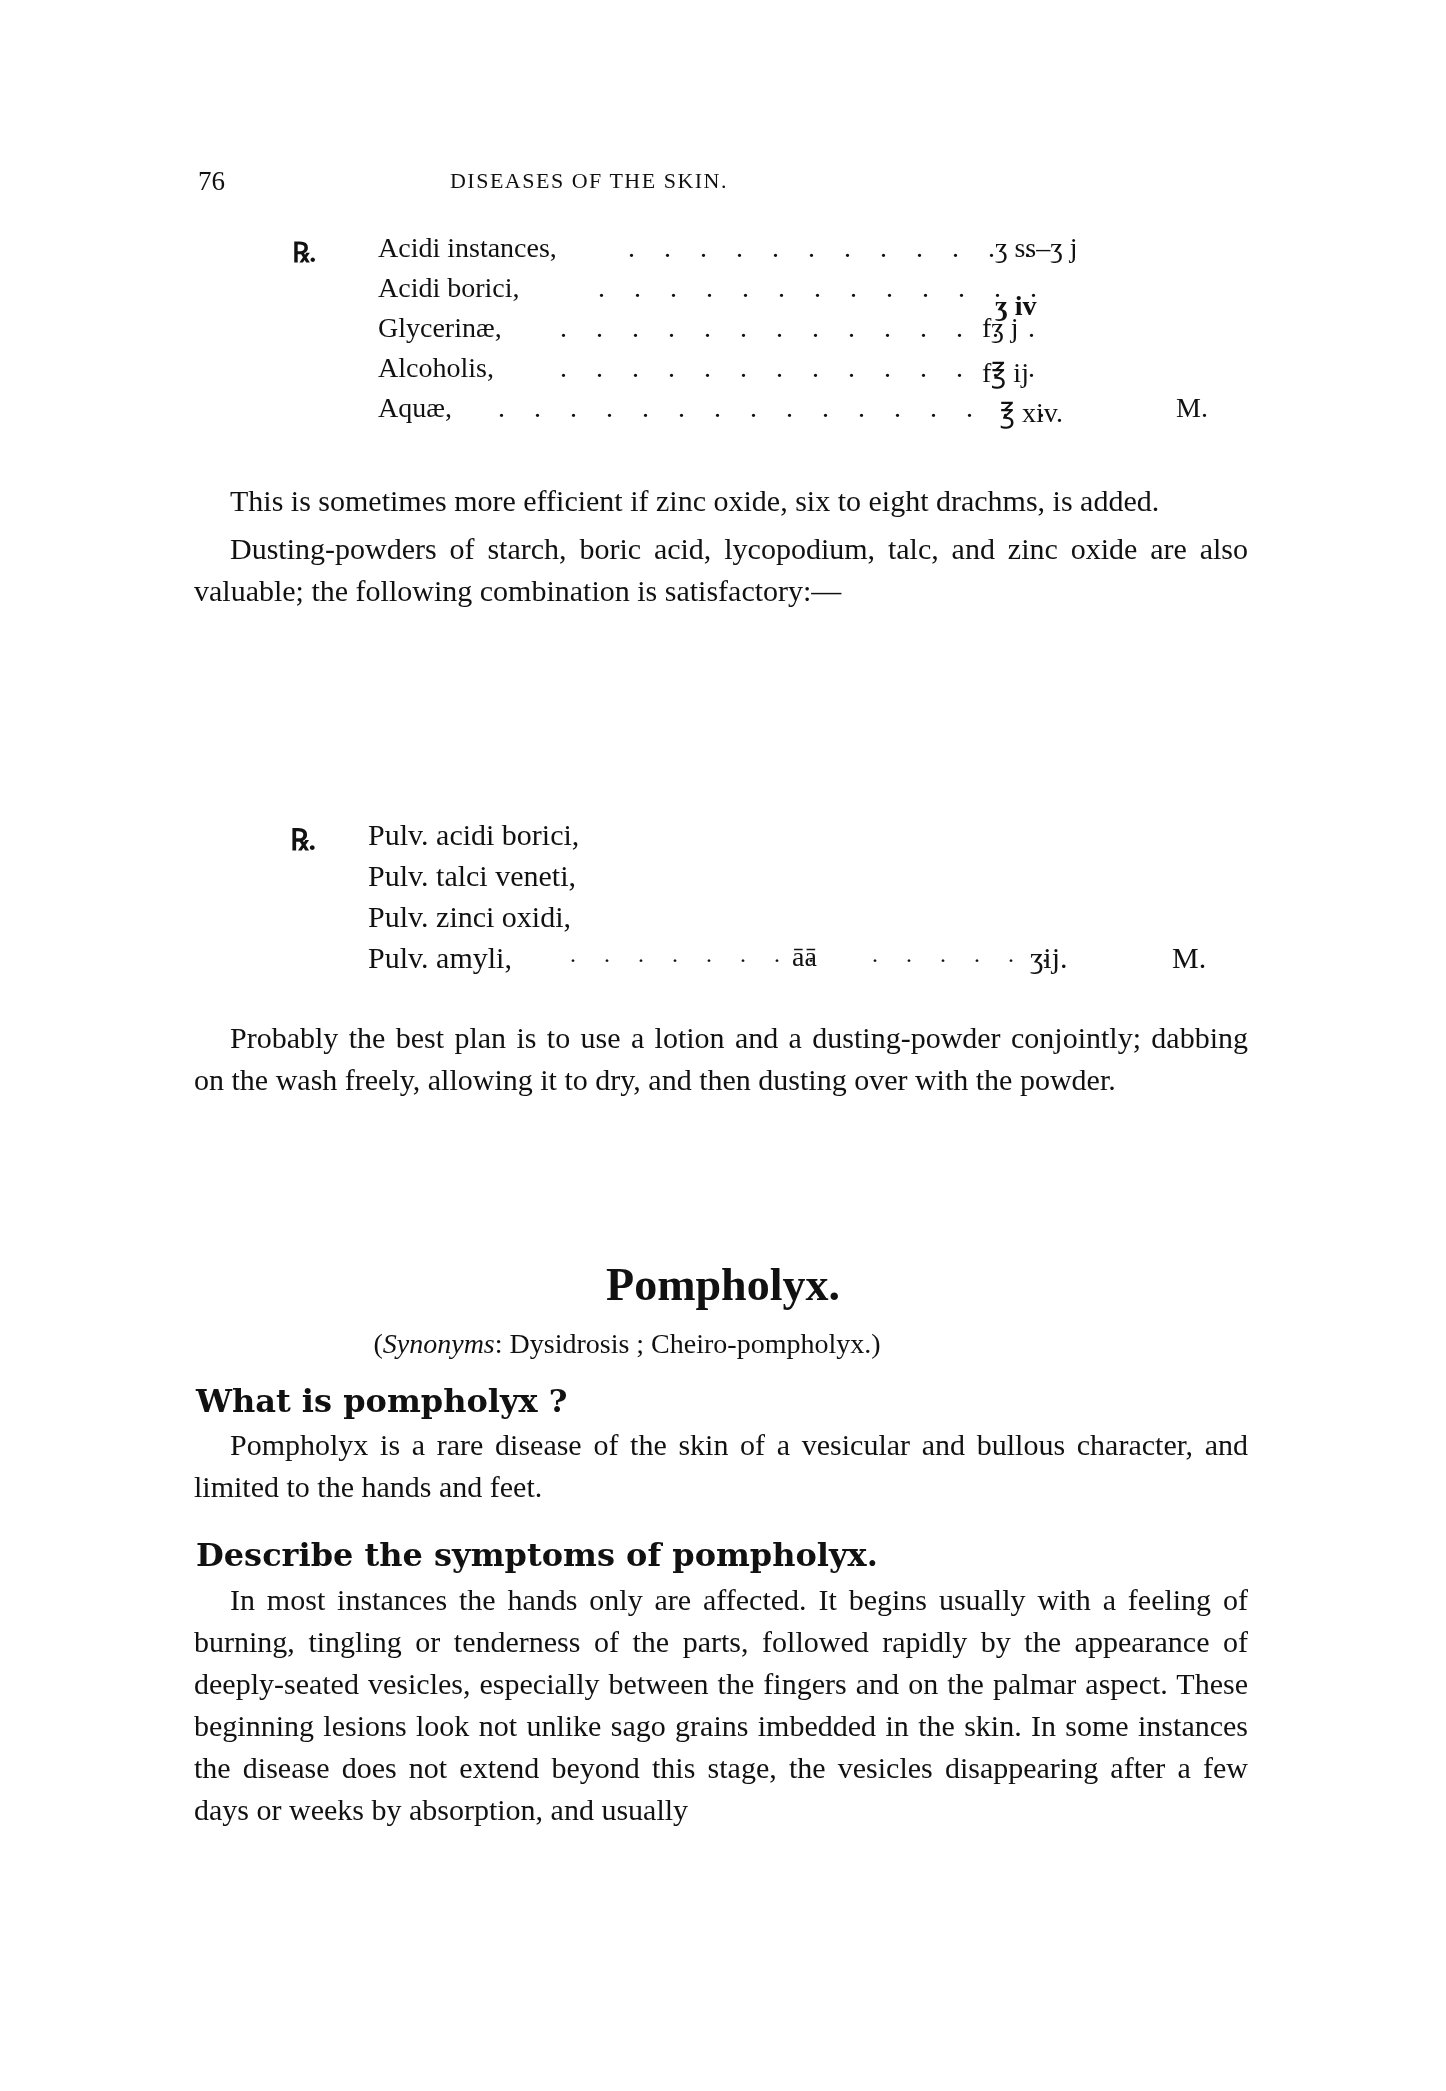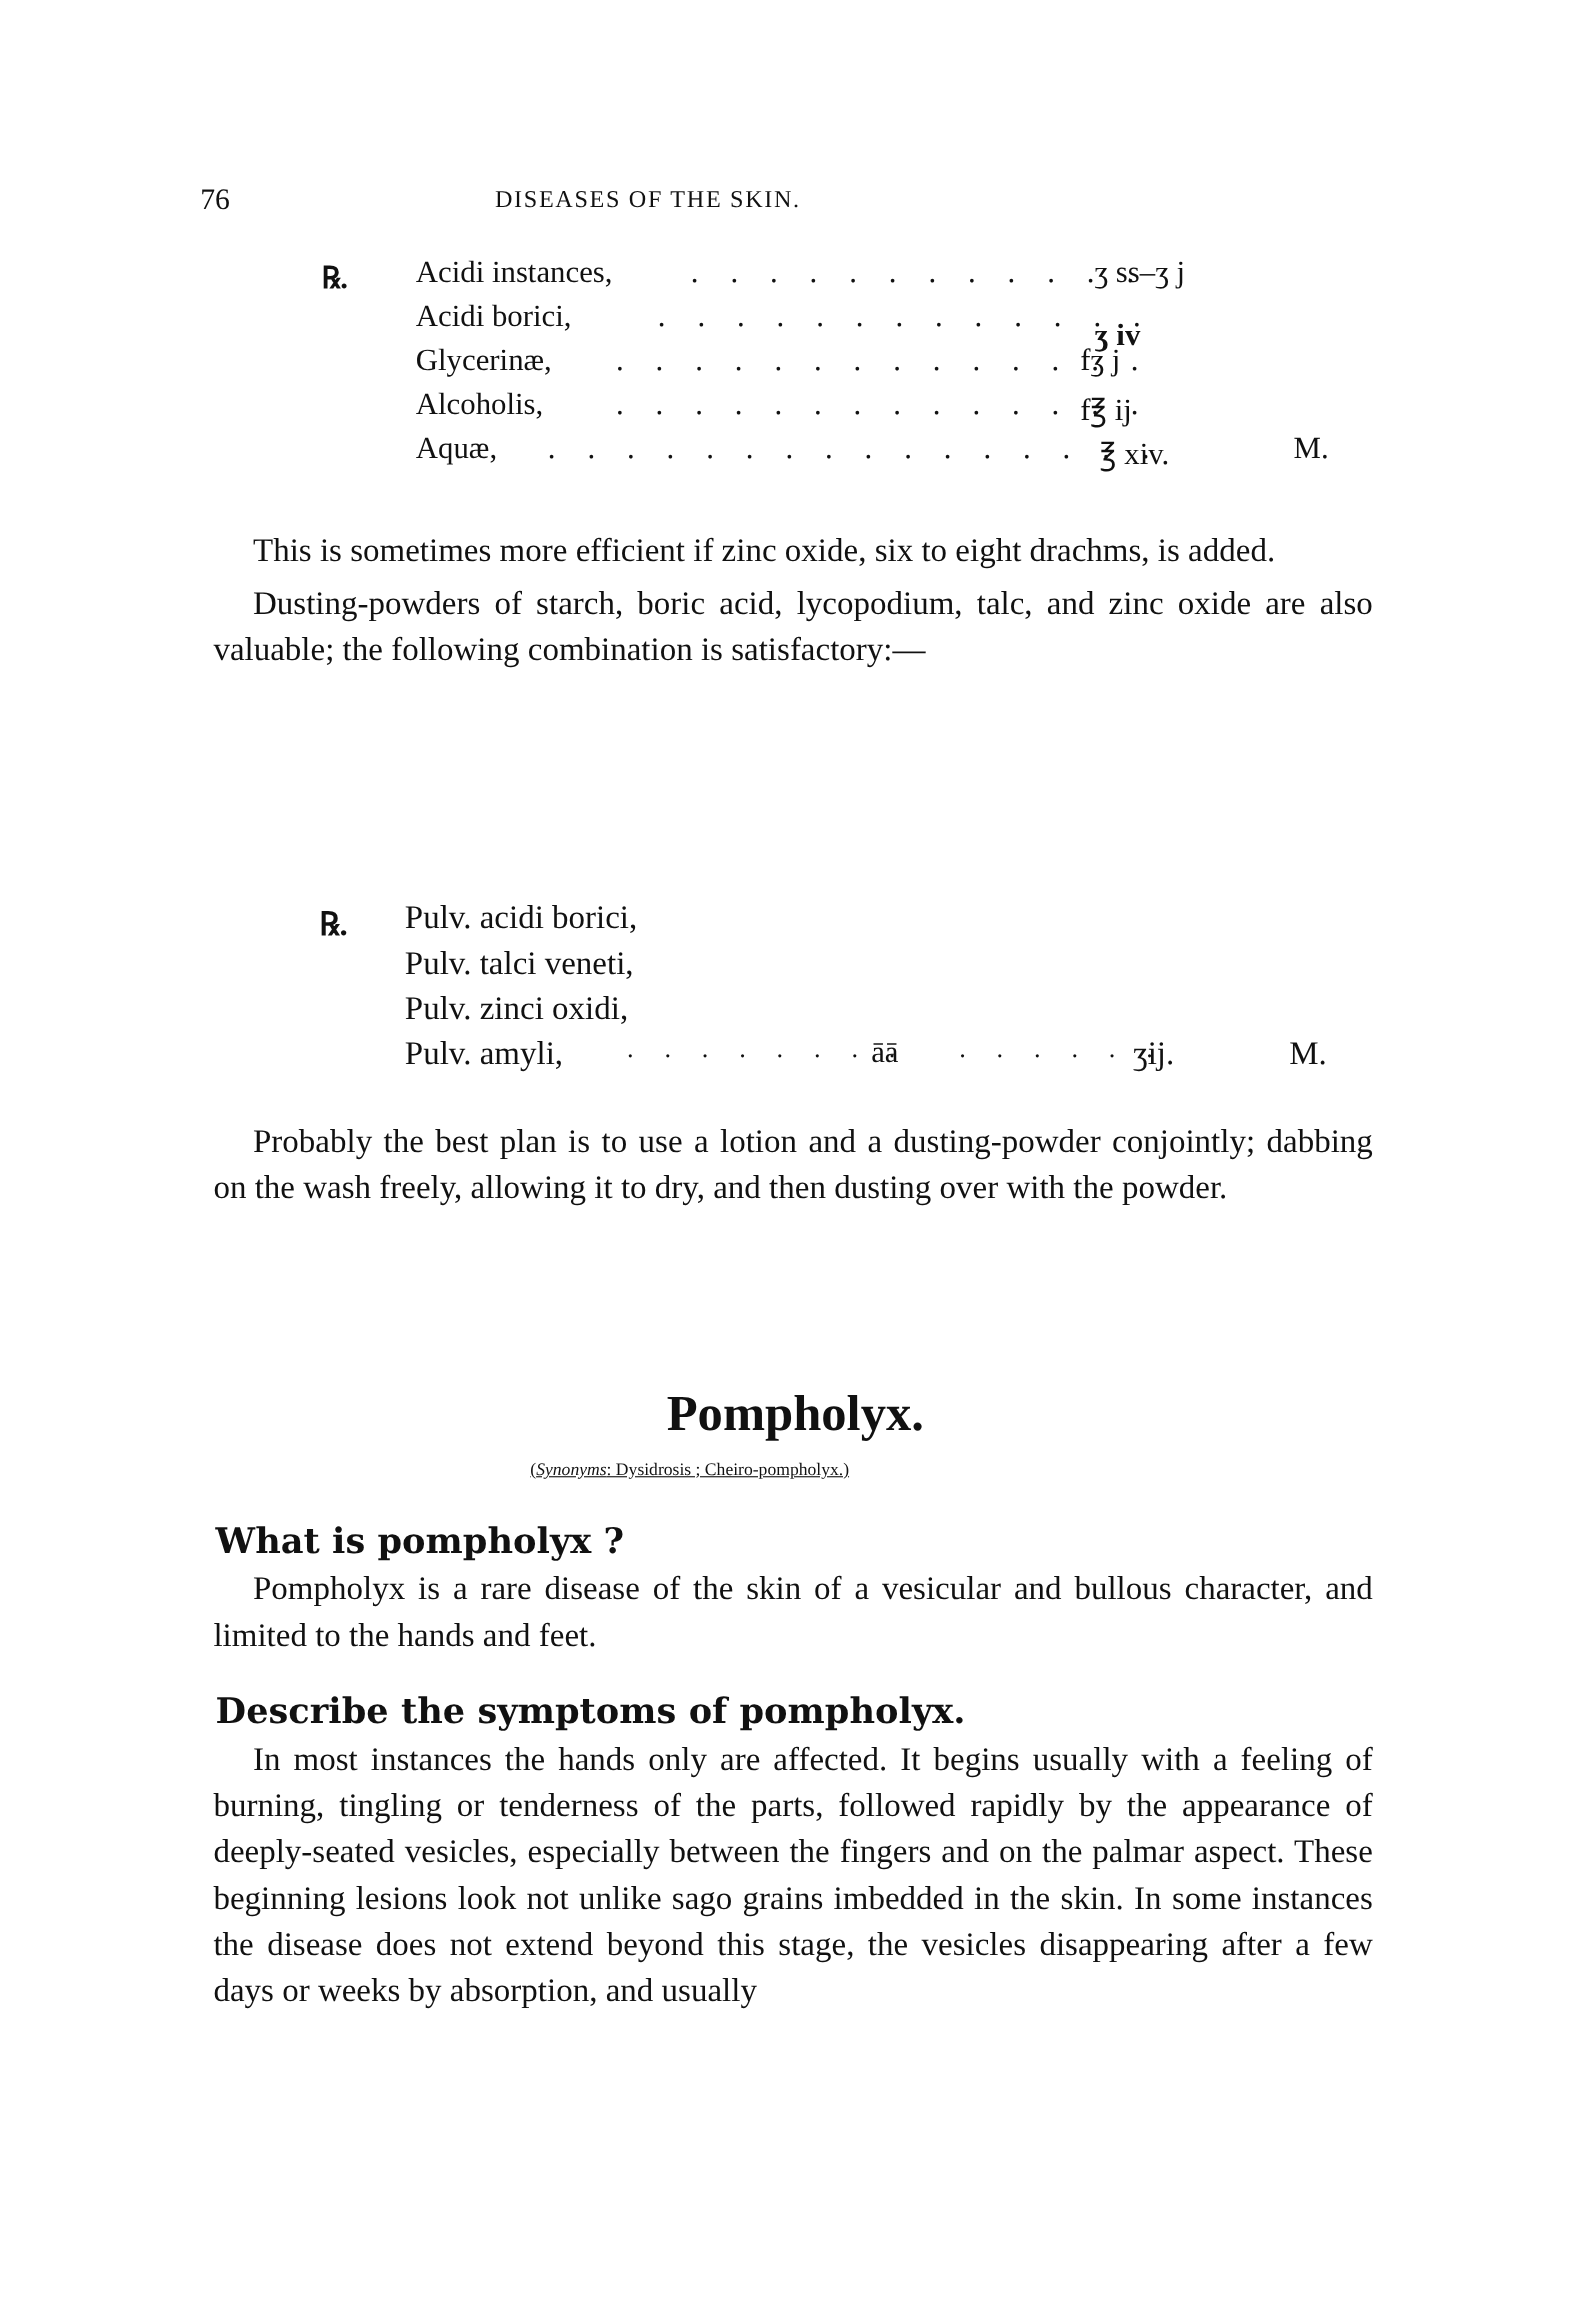--- a/index.html
+++ b/index.html
@@ -1,27 +1,27 @@
 <!DOCTYPE html>
 <html><head>
 <meta charset="utf-8">
 <style>
   html, body { margin:0; padding:0; background:#ffffff; }
   body { width:1446px; height:2091px; position:relative; overflow:hidden; color:#111; font-family:"Liberation Serif","DejaVu Serif",serif; }
   .abs { position:absolute; }
-  .hdr-num { left:182px; top:166px; font-size:27px;text-align:right; }
+  .hdr-num { left:198px; top:166px; font-size:27px;text-align:right; }
   .hdr-title { left:0; width:1208px; top:168px; text-align:center; font-size:22px; letter-spacing:1.5px; padding-left:0; }
   .hdr-title span { display:inline-block; margin-left:-30px; }
   .rx { font-size:28px; white-space:nowrap; }
   .rx-sym { font-weight:bold; }
   .dots { letter-spacing:11px; }
   .para { left:194px; width:1054px; font-size:30px; line-height:42px; text-align:justify; }
   .para p { margin:0; text-indent:36px; }
   .title { left:0; width:1446px; text-align:center; font-weight:bold; font-size:46px; top:1258px; }
-  .syn { left:0; width:1254px; text-align:center; font-size:16px; top:1328px;text-decoration:underline; }
+  .syn { left:0; width:1254px; text-align:center; font-size:28px; top:1328px; }
   .syn i { font-style:italic; }
   .q { left:196px; font-weight:bold; font-size:32px; font-family:"DejaVu Serif",serif; }
 </style>
 </head>
 <body>
 
 <div class="abs hdr-num">76</div>
 <div class="abs hdr-title"><span>DISEASES OF THE SKIN.</span></div>
 
 <div>

